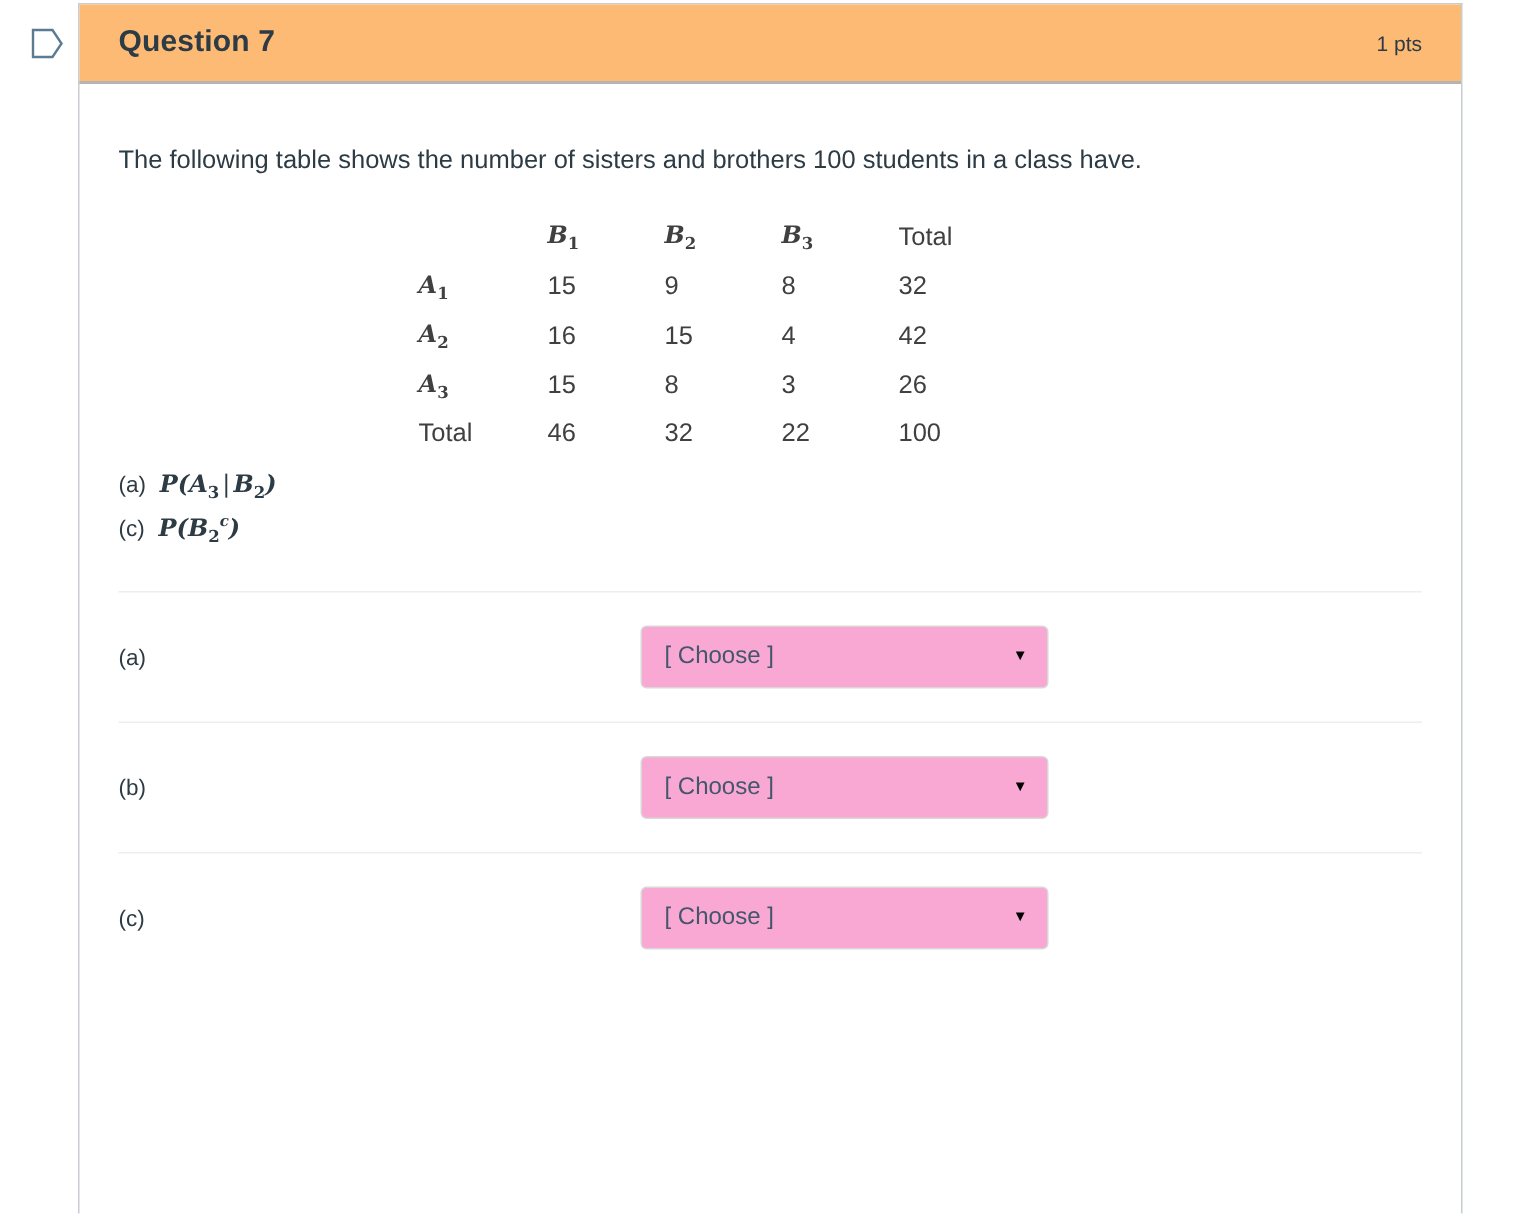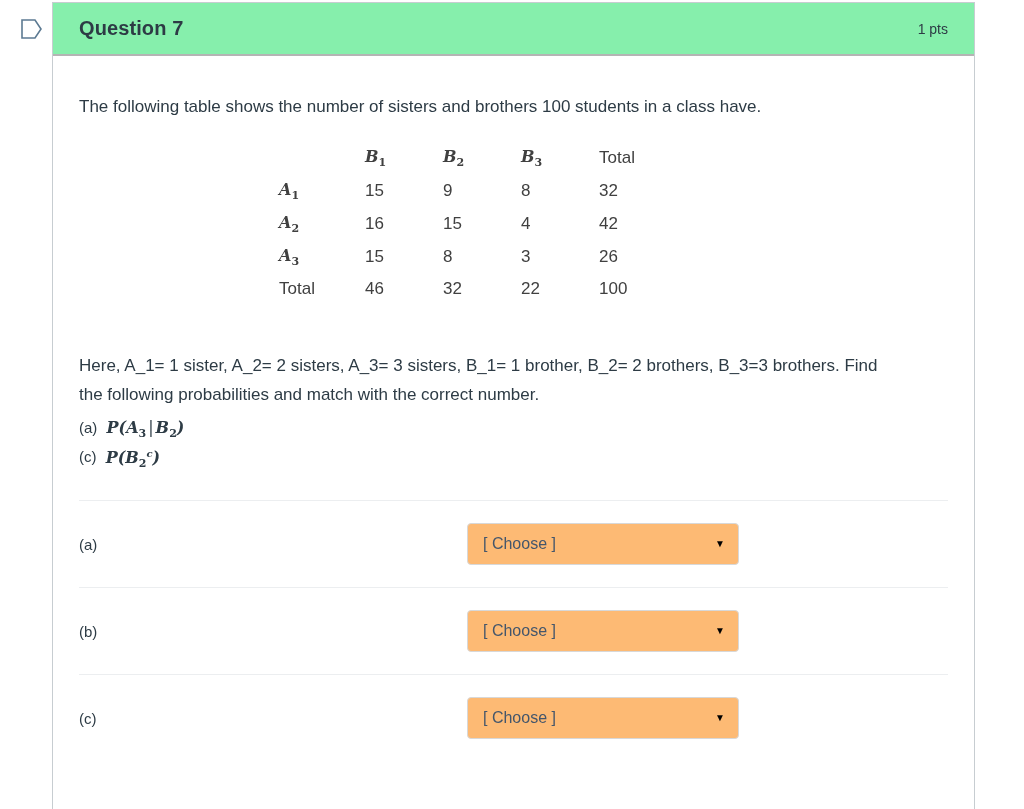--- a/index.html
+++ b/index.html
@@ -39,21 +39,21 @@
     height: 830px;
     border-left: 1px solid #c7cdd1;
     border-right: 1px solid #c7cdd1;
     border-top: 1px solid #c7cdd1;
     box-sizing: border-box;
     background: #ffffff;
   }
 
   .question-header {
     height: 53px;
-    background: #86efac;
+    background: #fdba74;
     border-bottom: 2px solid #b4b4b4;
     display: flex;
     align-items: center;
     justify-content: space-between;
     padding: 0 26px 0 26px;
     box-sizing: border-box;
   }
   .question-title {
     font-size: 20px;
     font-weight: bold;
@@ -171,28 +171,27 @@
     font-size: 15px;
     color: #2d3b45;
     width: 348px;
     flex: none;
   }
   .select-box {
     width: 272px;
     height: 42px;
     border: 1px solid #d8d8d8;
     border-radius: 4px;
-    background: #fdba74;
+    background: #f9a8d4;
     display: flex;
     align-items: center;
     justify-content: space-between;
     padding: 0 13px 0 15px;
     box-sizing: border-box;
     cursor: pointer;
-    margin-left: 40px;
   }
   .select-value {
     font-size: 16px;
     color: #44566b;
   }
   .caret {
     font-size: 10px;
     color: #000000;
     line-height: 1;
   }
@@ -270,21 +269,20 @@
             <td class="rowhead">Total</td>
             <td class="col">46</td>
             <td class="col">32</td>
             <td class="col">22</td>
             <td class="col-total">100</td>
           </tr>
         </tbody>
           </table>
       </div>
 
-      <p class="explain">Here, A_1= 1 sister, A_2= 2 sisters, A_3= 3 sisters, B_1= 1 brother, B_2= 2 brothers, B_3=3 brothers.  Find the following probabilities and match with the correct number.</p>
 
       <div class="prob-list">
 
         <div class="prob-line">
           <span>(a)</span>
           <span class="prob-expr"><span>P</span><span>(</span><span>A</span><sub>3</sub><span class="op">|</span><span>B</span><sub>2</sub><span>)</span></span>
         </div>
 
 
         <div class="prob-line">

